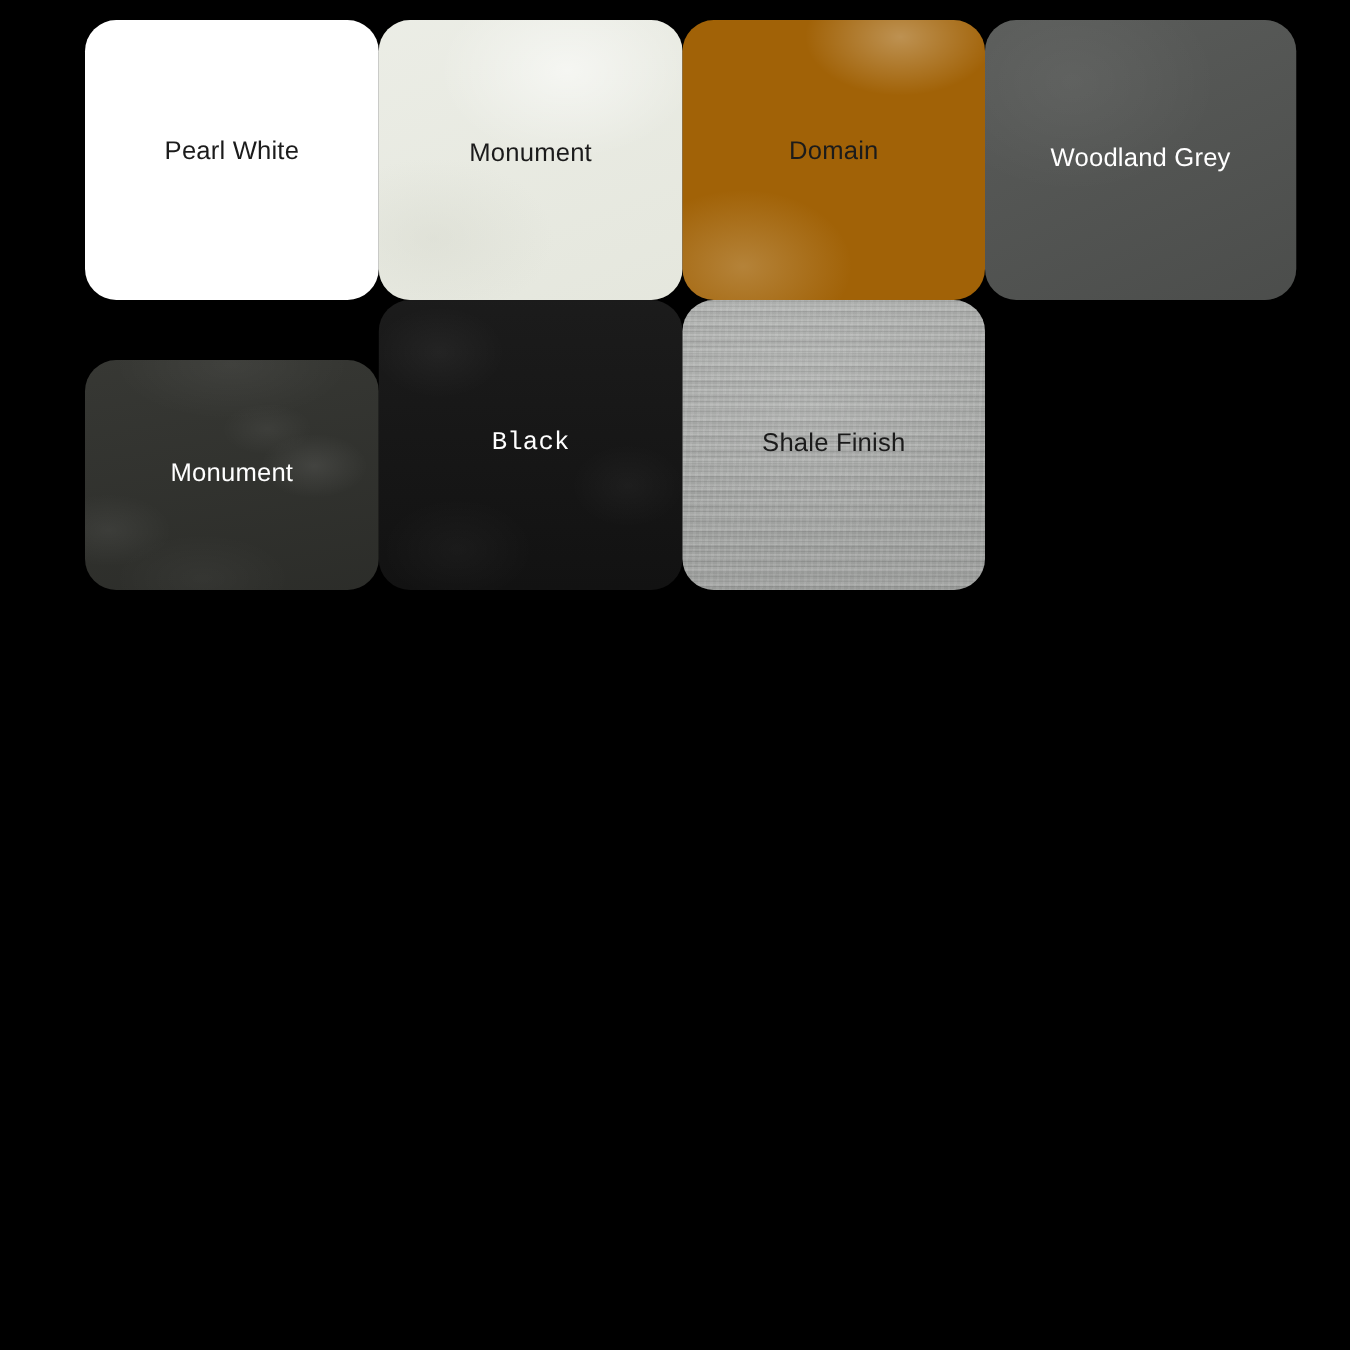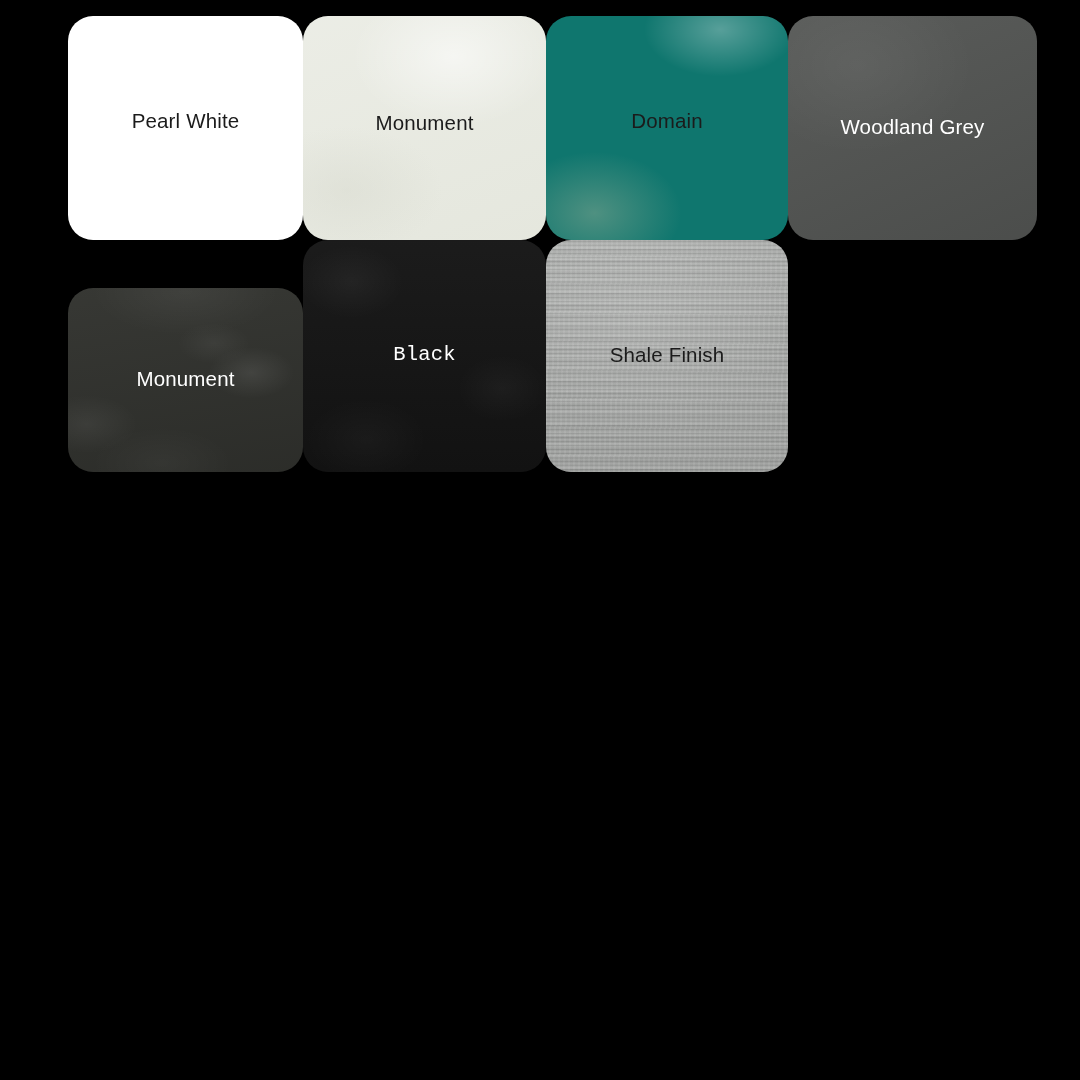--- a/index.html
+++ b/index.html
@@ -142,21 +142,21 @@
 
   <div class="swatch light row-top" style="background-color: rgb(255, 255, 255);">
     <span class="swatch-label">Pearl White</span>
   </div>
 
   <div class="swatch light row-top offset-down" style="background-color: rgb(231, 233, 224);">
     <span class="tex tex-surfmist"></span>
     <span class="swatch-label">Monument</span>
   </div>
 
-  <div class="swatch light row-top" style="background-color: #0f766e;">
+  <div class="swatch light row-top" style="background-color: #a16207;">
     <span class="tex tex-domain"></span>
     <span class="swatch-label">Domain</span>
   </div>
 
 
   <div class="swatch dark row-bot" style="background-color: rgb(84, 86, 84);">
     <span class="tex tex-woodland"></span>
     <span class="swatch-label">Woodland Grey</span>
   </div>
 

